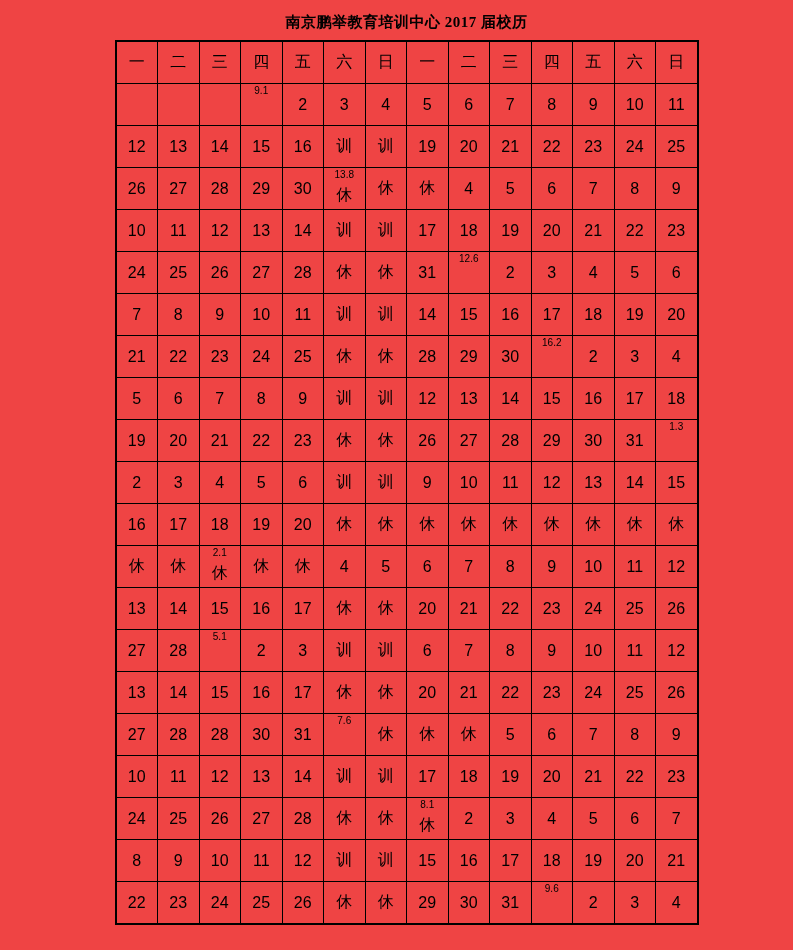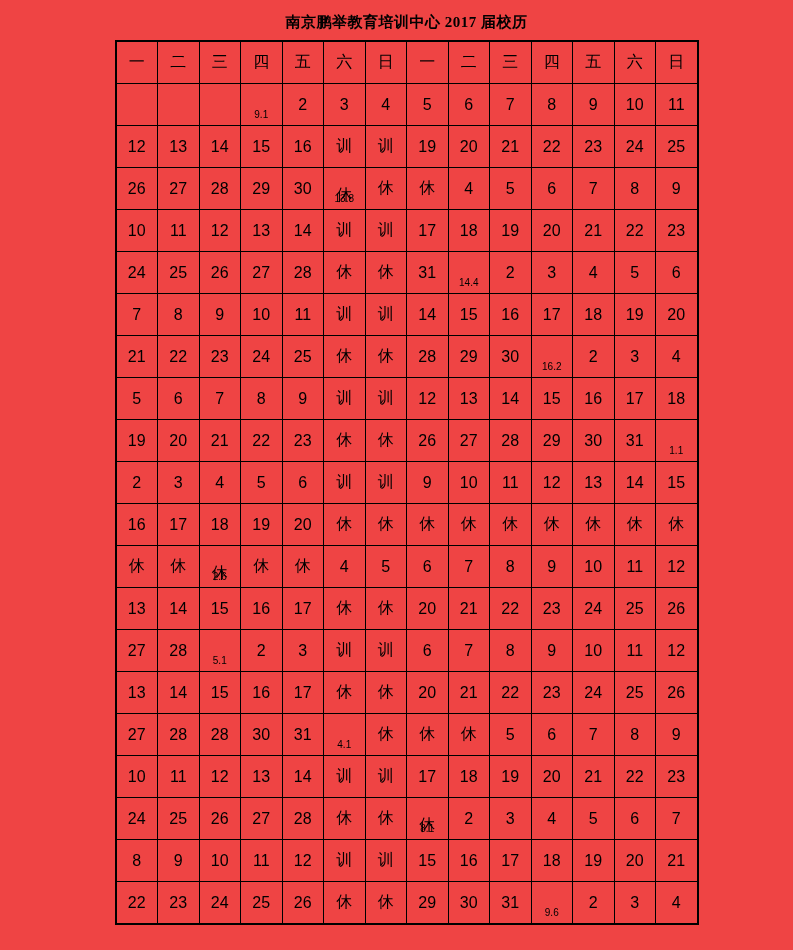--- a/index.html
+++ b/index.html
@@ -51,21 +51,20 @@
     font-size: 16px;
   }
   .mk {
     position: absolute;
     top: 1px;
     left: 0;
     right: 0;
     text-align: center;
     font-size: 10px;
     line-height: 12px;
-    margin-top: 24px;
   }
   .val {
     display: inline-block;
   }
   .val.shift {
     position: relative;
     top: 7px;
   }
 </style>
 </head>
@@ -163,21 +162,21 @@
         <tr>
           <td><span class="val">24</span></td>
           <td><span class="val">25</span></td>
           <td><span class="val">26</span></td>
           <td><span class="val">27</span></td>
           <td><span class="val">28</span></td>
           <td><span class="val">休</span></td>
           <td><span class="val">休</span></td>
           <td><span class="val">31</span></td>
           <td>
-            <span class="mk">14.4</span>
+            <span class="mk">12.6</span>
           </td>
           <td><span class="val">2</span></td>
           <td><span class="val">3</span></td>
           <td><span class="val">4</span></td>
           <td><span class="val">5</span></td>
           <td><span class="val">6</span></td>
         </tr>
         <tr>
           <td><span class="val">7</span></td>
           <td><span class="val">8</span></td>
@@ -236,59 +235,59 @@
           <td><span class="val">23</span></td>
           <td><span class="val">休</span></td>
           <td><span class="val">休</span></td>
           <td><span class="val">26</span></td>
           <td><span class="val">27</span></td>
           <td><span class="val">28</span></td>
           <td><span class="val">29</span></td>
           <td><span class="val">30</span></td>
           <td><span class="val">31</span></td>
           <td>
-            <span class="mk">1.1</span>
-          </td>
-        </tr>
-        <tr>
-          <td><span class="val">2</span></td>
-          <td><span class="val">3</span></td>
-          <td><span class="val">4</span></td>
-          <td><span class="val">5</span></td>
-          <td><span class="val">6</span></td>
-          <td><span class="val">训</span></td>
-          <td><span class="val">训</span></td>
-          <td><span class="val">9</span></td>
-          <td><span class="val">10</span></td>
-          <td><span class="val">11</span></td>
-          <td><span class="val">12</span></td>
-          <td><span class="val">13</span></td>
-          <td><span class="val">14</span></td>
-          <td><span class="val">15</span></td>
-        </tr>
-        <tr>
-          <td><span class="val">16</span></td>
-          <td><span class="val">17</span></td>
-          <td><span class="val">18</span></td>
-          <td><span class="val">19</span></td>
-          <td><span class="val">20</span></td>
-          <td><span class="val">休</span></td>
-          <td><span class="val">休</span></td>
-          <td><span class="val">休</span></td>
-          <td><span class="val">休</span></td>
-          <td><span class="val">休</span></td>
-          <td><span class="val">休</span></td>
-          <td><span class="val">休</span></td>
-          <td><span class="val">休</span></td>
-          <td><span class="val">休</span></td>
-        </tr>
-        <tr>
-          <td><span class="val">休</span></td>
-          <td><span class="val">休</span></td>
-          <td><span class="mk">2.6</span><span class="val shift">休</span></td>
+            <span class="mk">1.3</span>
+          </td>
+        </tr>
+        <tr>
+          <td><span class="val">2</span></td>
+          <td><span class="val">3</span></td>
+          <td><span class="val">4</span></td>
+          <td><span class="val">5</span></td>
+          <td><span class="val">6</span></td>
+          <td><span class="val">训</span></td>
+          <td><span class="val">训</span></td>
+          <td><span class="val">9</span></td>
+          <td><span class="val">10</span></td>
+          <td><span class="val">11</span></td>
+          <td><span class="val">12</span></td>
+          <td><span class="val">13</span></td>
+          <td><span class="val">14</span></td>
+          <td><span class="val">15</span></td>
+        </tr>
+        <tr>
+          <td><span class="val">16</span></td>
+          <td><span class="val">17</span></td>
+          <td><span class="val">18</span></td>
+          <td><span class="val">19</span></td>
+          <td><span class="val">20</span></td>
+          <td><span class="val">休</span></td>
+          <td><span class="val">休</span></td>
+          <td><span class="val">休</span></td>
+          <td><span class="val">休</span></td>
+          <td><span class="val">休</span></td>
+          <td><span class="val">休</span></td>
+          <td><span class="val">休</span></td>
+          <td><span class="val">休</span></td>
+          <td><span class="val">休</span></td>
+        </tr>
+        <tr>
+          <td><span class="val">休</span></td>
+          <td><span class="val">休</span></td>
+          <td><span class="mk">2.1</span><span class="val shift">休</span></td>
           <td><span class="val">休</span></td>
           <td><span class="val">休</span></td>
           <td><span class="val">4</span></td>
           <td><span class="val">5</span></td>
           <td><span class="val">6</span></td>
           <td><span class="val">7</span></td>
           <td><span class="val">8</span></td>
           <td><span class="val">9</span></td>
           <td><span class="val">10</span></td>
           <td><span class="val">11</span></td>
@@ -344,21 +343,21 @@
           <td><span class="val">25</span></td>
           <td><span class="val">26</span></td>
         </tr>
         <tr>
           <td><span class="val">27</span></td>
           <td><span class="val">28</span></td>
           <td><span class="val">28</span></td>
           <td><span class="val">30</span></td>
           <td><span class="val">31</span></td>
           <td>
-            <span class="mk">4.1</span>
+            <span class="mk">7.6</span>
           </td>
           <td><span class="val">休</span></td>
           <td><span class="val">休</span></td>
           <td><span class="val">休</span></td>
           <td><span class="val">5</span></td>
           <td><span class="val">6</span></td>
           <td><span class="val">7</span></td>
           <td><span class="val">8</span></td>
           <td><span class="val">9</span></td>
         </tr>

